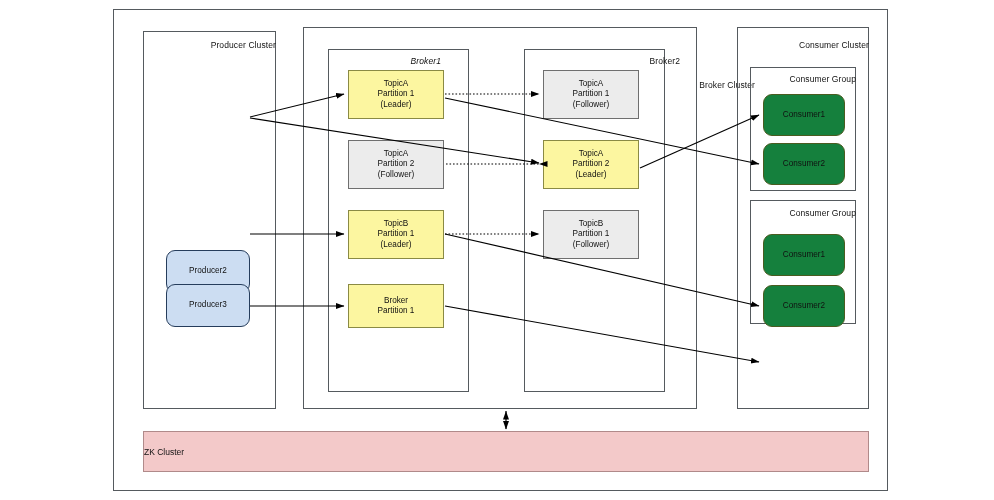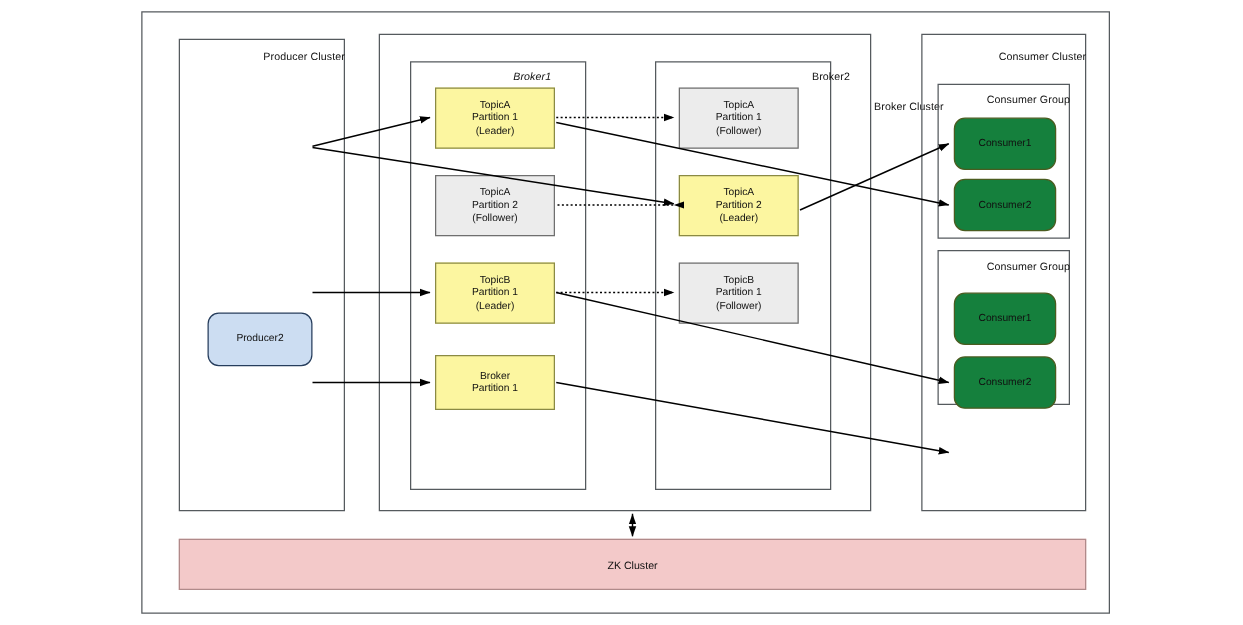--- a/index.html
+++ b/index.html
@@ -62,21 +62,21 @@
   .consumer {
     background: #15803d;
     border: 1.4px solid #4a5c20;
     border-radius: 9px;
   }
   .zk {
     background: #f3c9c9;
     border: 1.2px solid #b08a8a;
     display: flex;
     align-items: center;
-    justify-content: center;
+    justify-content: flex-start;
     font-size: 8.5px;
     color: #111111;
     position: absolute;
     box-sizing: border-box;
   }
   #edges {
     position: absolute;
     left: 0;
     top: 0;
     width: 994px;
@@ -100,20 +100,23 @@
 
 <div id="canvas">
 
   <div class="frame" style="left:113px; top:9px; width:775px; height:482px;"></div>
 
   <div class="frame" style="left:143px; top:31px; width:133px; height:378px;"></div>
   <div class="frame-label" style="left:143px; top:40px; width:133px;">Producer Cluster</div>
 
   <div class="node producer" style="left:166px; top:212px; width:84px; height:43px;margin-top:38px;">
     <span class="ln">Producer2</span>
+  </div>
+  <div class="node producer" style="left:166px; top:284px; width:84px; height:43px;">
+    <span class="ln">Producer3</span>
   </div>
 
   <div class="frame" style="left:303px; top:27px; width:394px; height:382px;"></div>
   <div class="frame-label" style="left:303px; top:52px; width:452px;margin-top:28px;">Broker Cluster</div>
 
   <div class="frame" style="left:328px; top:49px; width:141px; height:343px;"></div>
   <div class="frame-label" style="left:328px; top:56px; width:113px;font-style:italic;">Broker1</div>
 
   <div class="node partition-leader" style="left:348px; top:70px; width:96px; height:49px;">
     <span class="ln">TopicA</span>

